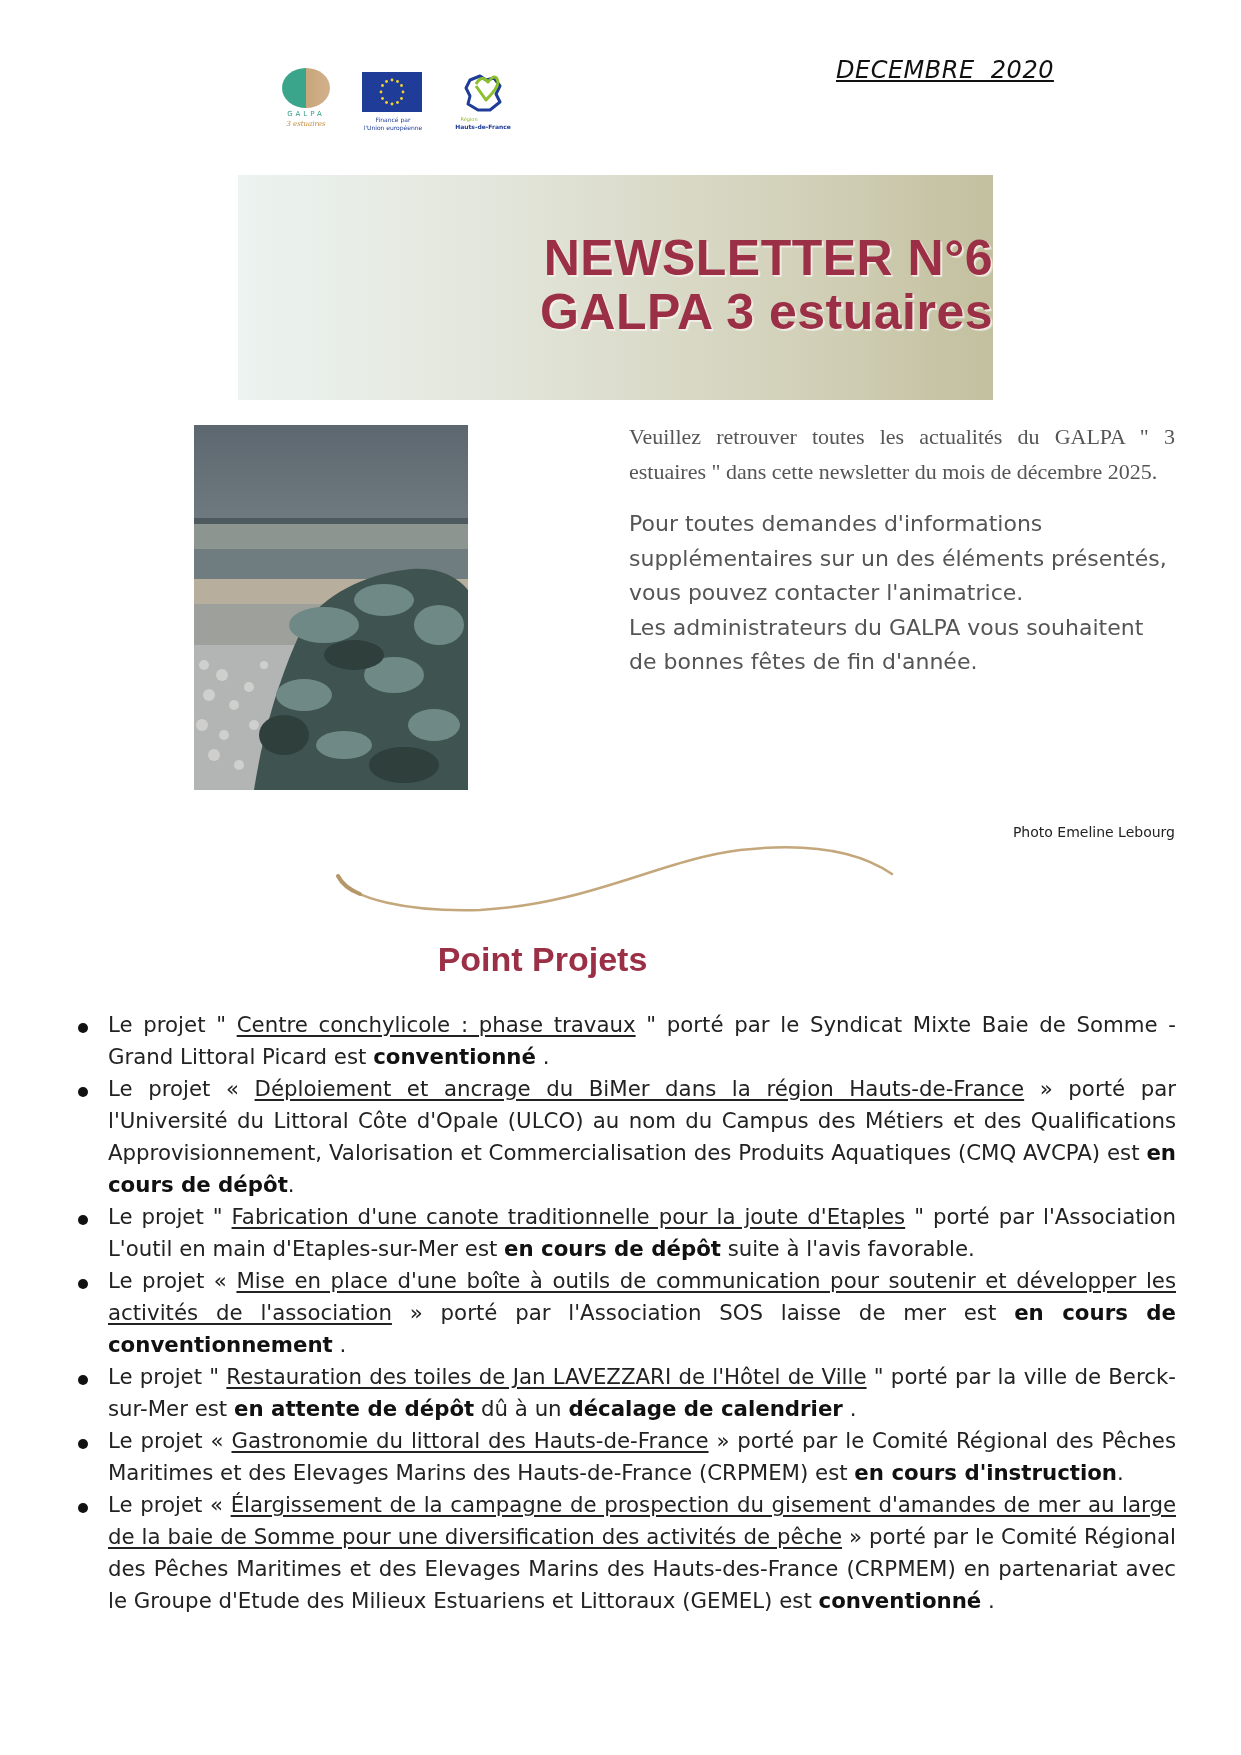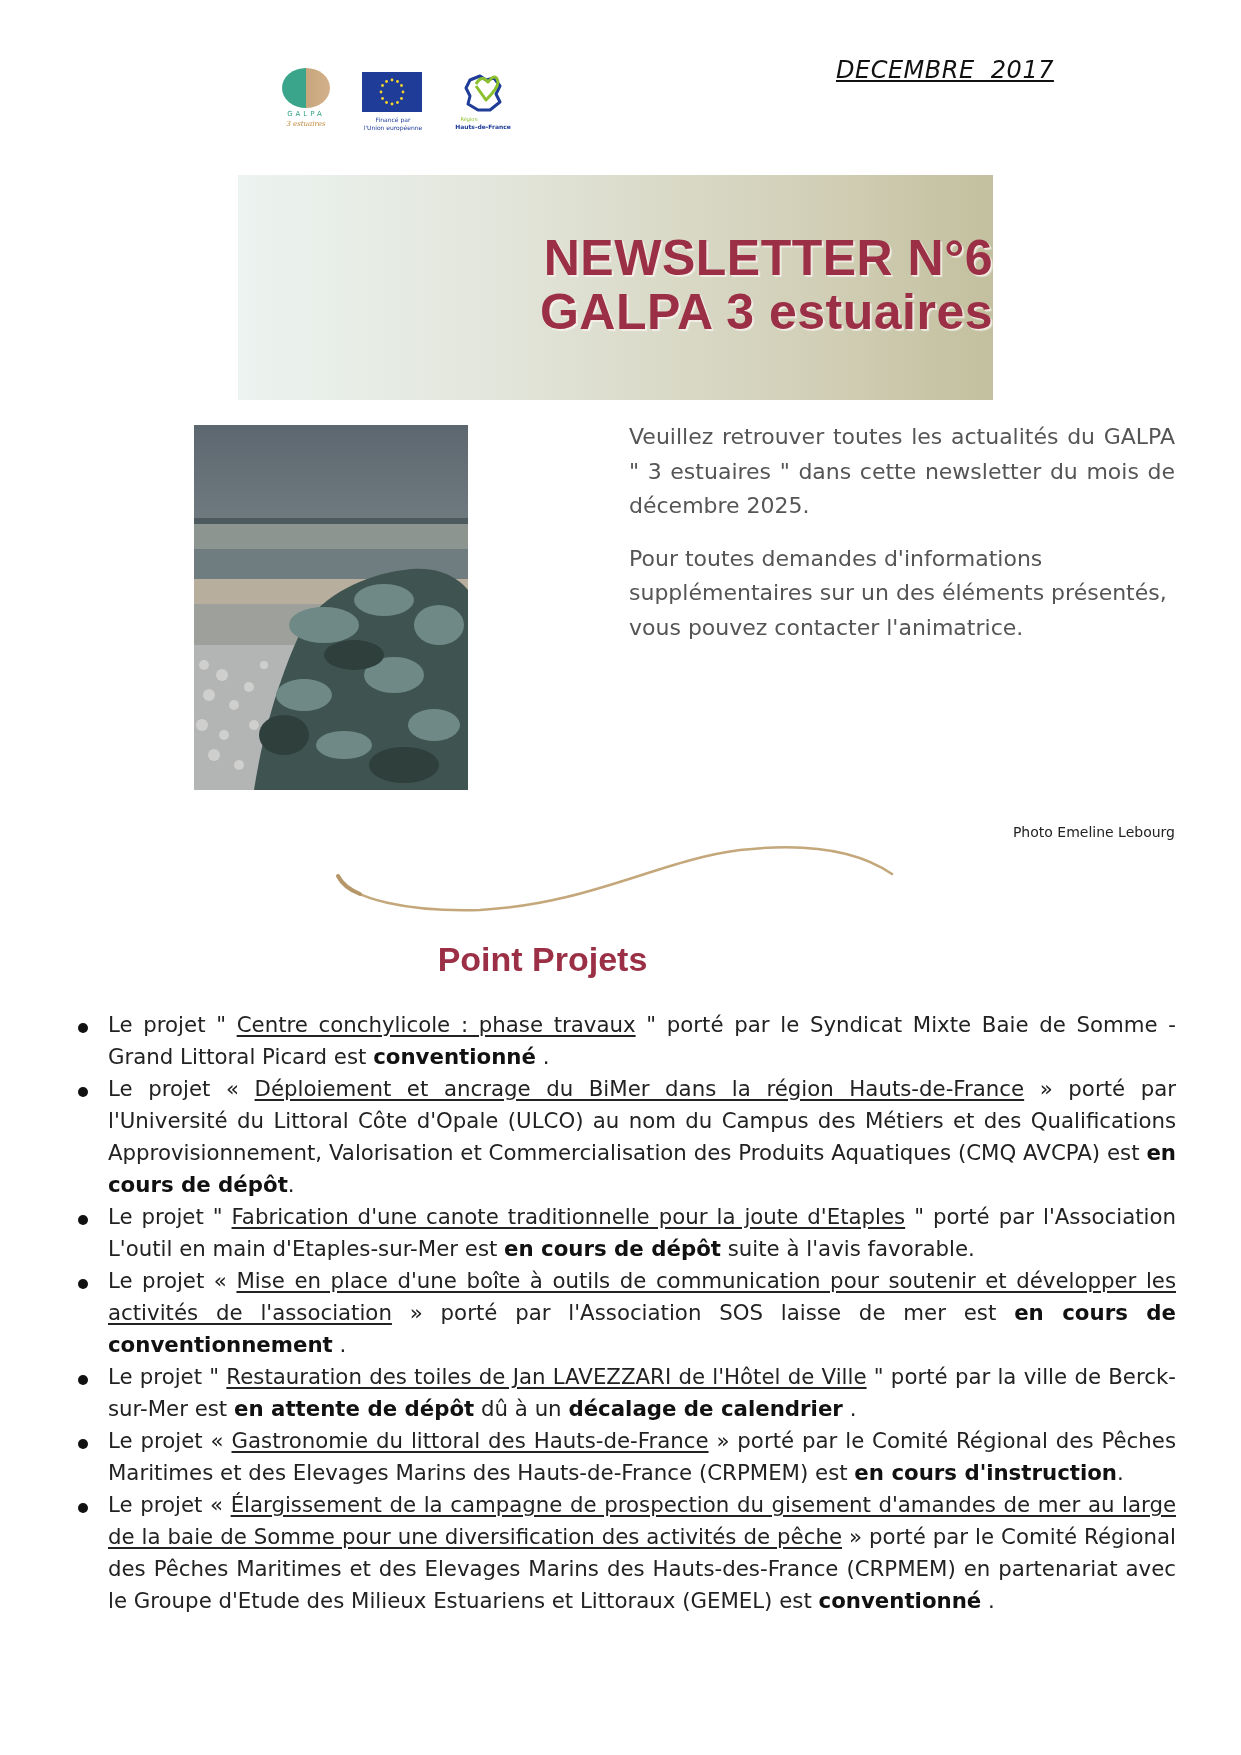--- a/index.html
+++ b/index.html
@@ -25,38 +25,38 @@
   .logo-hdf .r2 { position: absolute; left: 0; top: 53px; width: 66px; font-size: 6px; color: #1f3c98; text-align: center; font-weight: bold; }
 
   .banner { position: absolute; left: 238px; top: 175px; width: 755px; height: 225px; background: linear-gradient(90deg, #ecf3f0 0%, #e2e5da 35%, #d2d0b8 75%, #c3c09f 100%); }
   .banner-title { position: absolute; left: 0; top: 56px; width: 100%; text-align: right; color: #9b2f45; font-family: "Liberation Sans", sans-serif; font-weight: bold; font-size: 50px; line-height: 54px; text-shadow: 1px 1px 0 #f4ece4, 2px 2px 1px rgba(255,255,255,0.6); }
   .banner-title div { letter-spacing: 0.5px; }
 
   .photo { position: absolute; left: 194px; top: 425px; width: 274px; height: 365px; overflow: hidden; background: #5f6a72; }
 
   .intro { position: absolute; left: 629px; top: 420px; width: 546px; font-family: "DejaVu Sans", sans-serif; color: #555555; font-size: 22px; line-height: 34.5px; }
   .intro p { margin: 0; }
-  .intro p.just { text-align: justify; text-align-last: left; }
+  .intro p.just { text-align: justify; text-align-last: left; font-family: Liberation Serif, serif; }
   .intro p + p { margin-top: 18px; }
   .credit { position: absolute; left: 900px; top: 797px; width: 275px; text-align: right; font-size: 14px; color: #222; margin-top: 27px; }
 
   .swoosh { position: absolute; left: 330px; top: 840px; }
 
   .section-title { position: absolute; left: 0; top: 940px; width: 1085px; text-align: center; color: #9b2f45; font-family: "Liberation Sans", sans-serif; font-weight: bold; font-size: 34px; }
 
   .projects { position: absolute; left: 74px; top: 1009px; width: 1102px; margin: 0; padding: 0; list-style: none; font-family: "DejaVu Sans", sans-serif; font-size: 21.3px; line-height: 32px; color: #222; }
   .projects li { position: relative; padding-left: 34px; text-align: justify; text-align-last: left; }
   .projects li::before { content: ""; position: absolute; left: 4px; top: 14px; width: 10px; height: 10px; border-radius: 50%; background: #111; }
   .projects .u { text-decoration: underline; text-underline-offset: 3px; }
   .projects b { font-weight: bold; color: #111; }
 </style>
 </head>
 <body>
 
-<div class="date">DECEMBRE  2017</div>
+<div class="date">DECEMBRE  2020</div>
 
 <div class="logos">
   <div class="logo logo-galpa">
     <div class="circle"></div>
     <div class="g-txt">GALPA</div>
     <div class="g-sub">3 estuaires</div>
   </div>
   <div class="logo logo-eu">
     <div class="flag">
       <svg width="60" height="40" viewBox="0 0 60 40">
@@ -141,20 +141,21 @@
         <ellipse cx="90" cy="310" rx="25" ry="20"></ellipse>
       <ellipse cx="210" cy="340" rx="35" ry="18"></ellipse>
     </g>
   </svg>
 </div>
 
 <div class="intro">
   <p class="just">Veuillez retrouver toutes les actualités du GALPA " 3 estuaires " dans cette newsletter du mois de décembre 2025.</p>
   <p>
     <span>Pour toutes demandes d'informations supplémentaires sur un des éléments présentés, vous pouvez contacter l'animatrice.</span><br>
+    <span>Les administrateurs du GALPA vous souhaitent de bonnes fêtes de fin d'année.</span>
   </p>
 </div>
 <div class="credit">Photo Emeline Lebourg</div>
 
 <svg class="swoosh" width="580" height="80" viewBox="0 0 580 80">
   <path d="M8 36 C20 60 80 72 150 70 C260 64 330 20 410 10 C480 2 530 12 562 34" fill="none" stroke="#c4a77a" stroke-width="2.5" stroke-linecap="round"></path>
   <path d="M8 36 C12 44 20 50 30 54" fill="none" stroke="#b6976a" stroke-width="4" stroke-linecap="round"></path>
 </svg>
 
 <div class="section-title">Point Projets</div>

